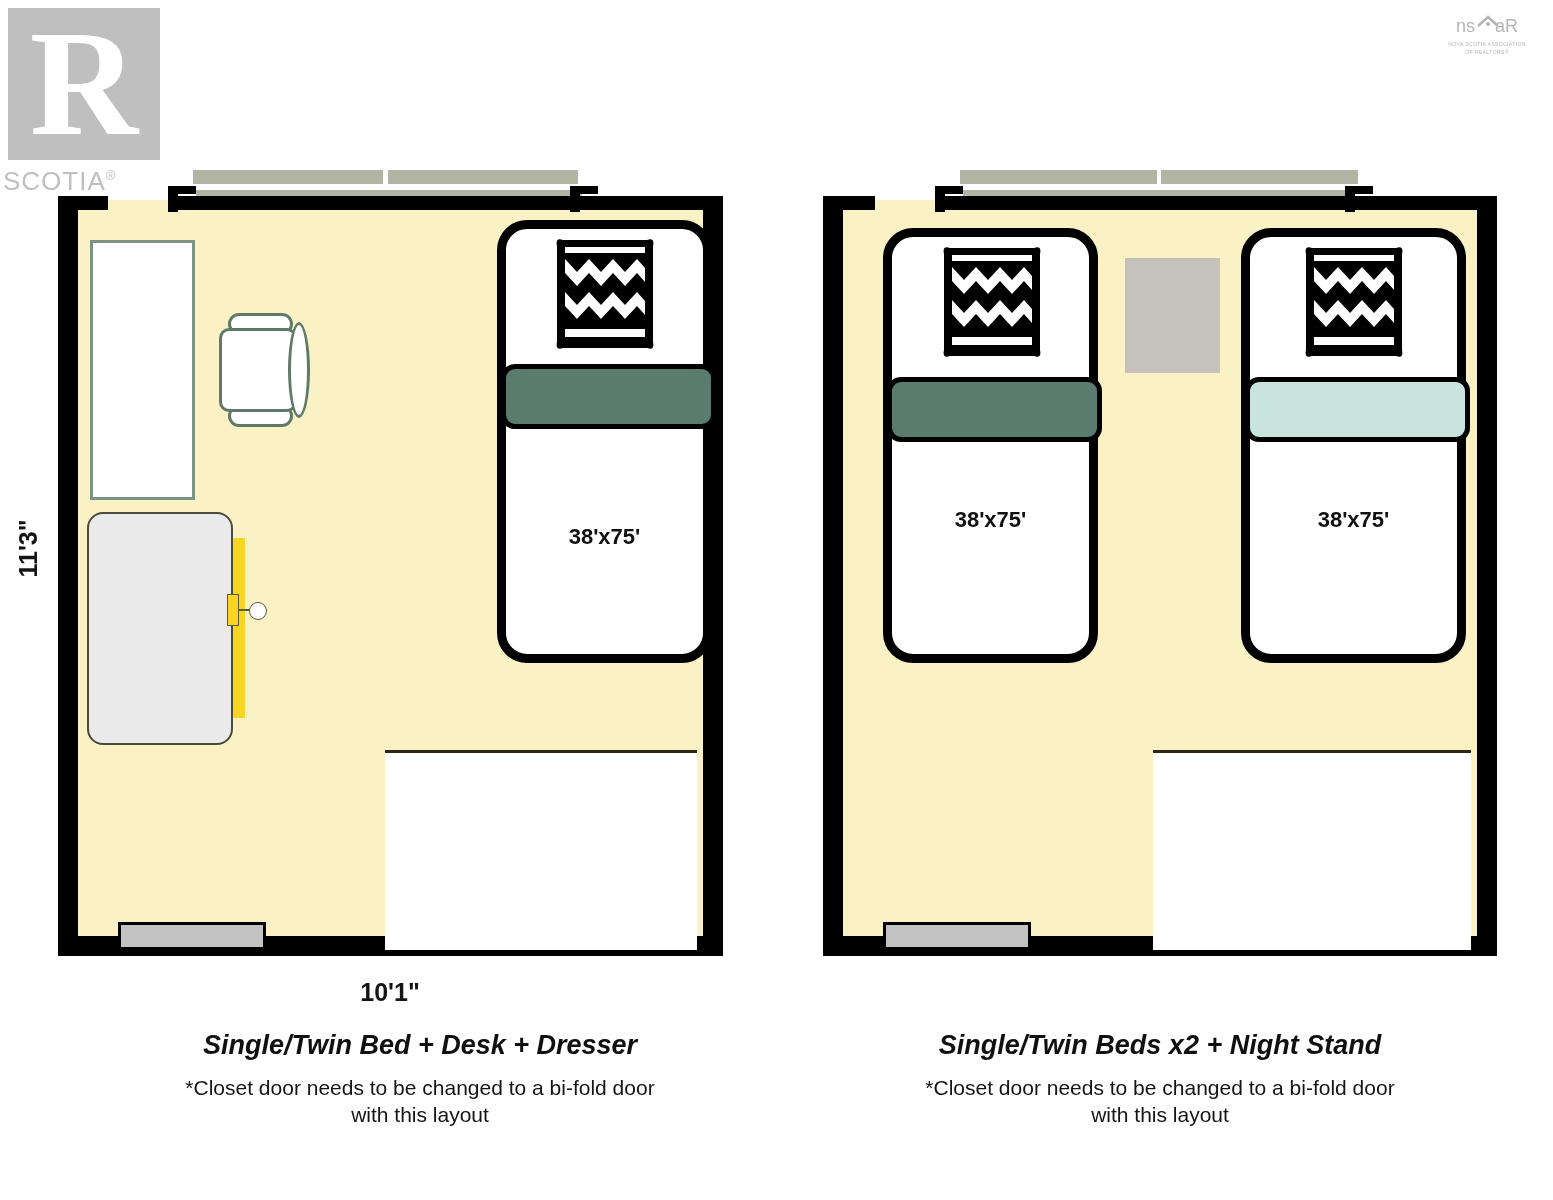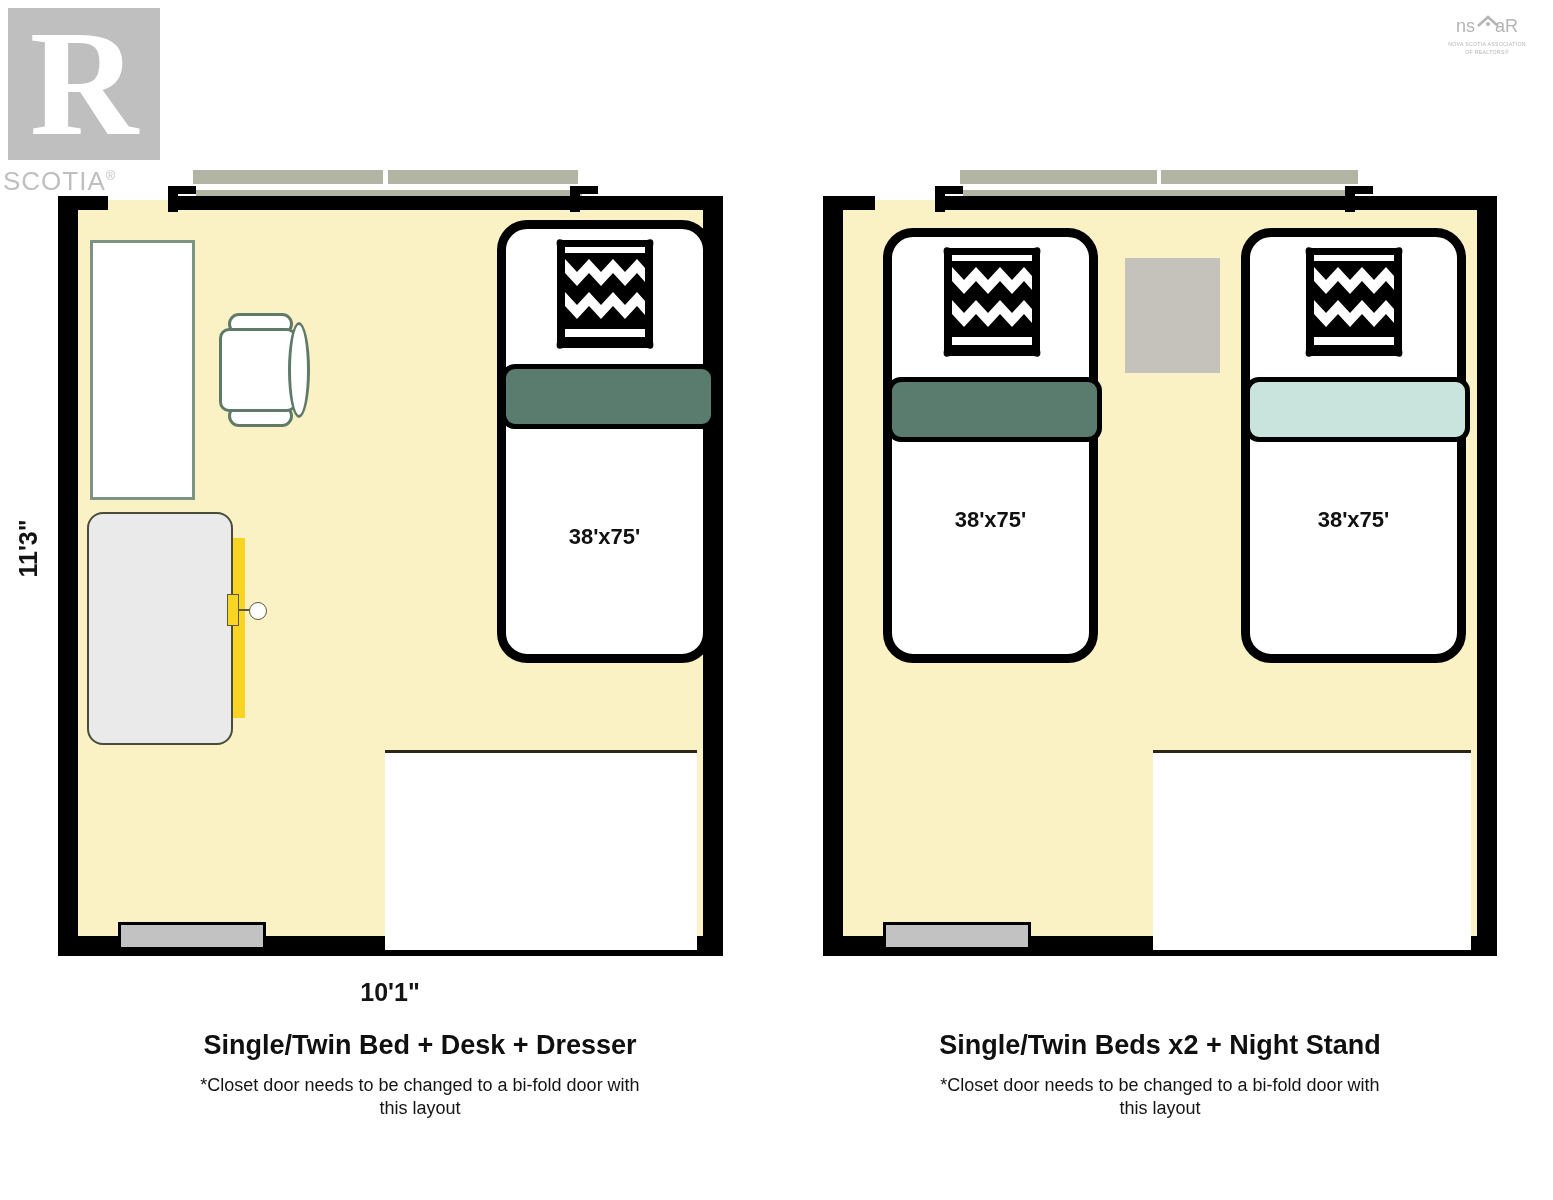--- a/index.html
+++ b/index.html
@@ -279,23 +279,24 @@
   .caption-block {
     position: absolute;
     text-align: center;
   }
   .caption-title {
     font-size: 27px;
     font-weight: 700;
     color: #101010;
     line-height: 1.15;
     white-space: nowrap;
+    font-style: italic;
   }
   .caption-note {
-    font-size: 18px;
+    font-size: 21px;
     font-weight: 400;
     color: #151515;
     line-height: 1.3;
     margin-top: 13px;
   }
 </style>
 </head>
 <body>
 
 <div id="page">

